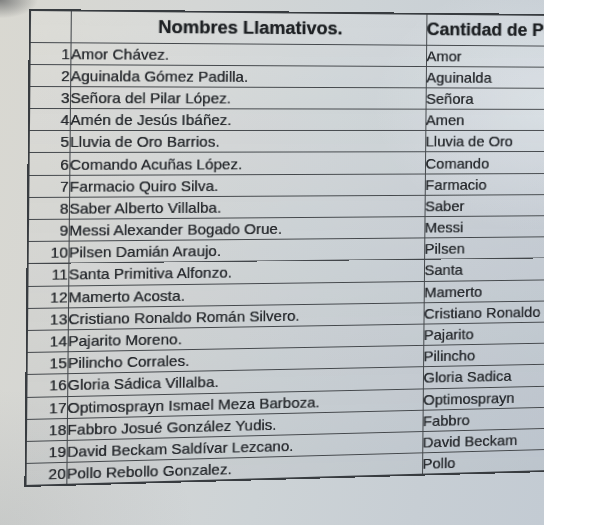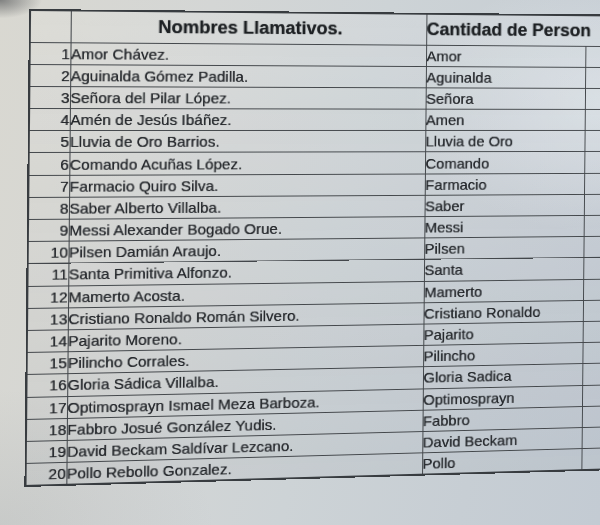--- a/index.html
+++ b/index.html
@@ -1,21 +1,21 @@
 <!DOCTYPE html>
 <html><head>
 <meta charset="utf-8">
 <style>
   html, body {
     margin: 0;
     padding: 0;
   }
   .photo {
     position: relative;
-    width: 600px;
+    width: 544px;
     height: 525px;
     overflow: hidden;
     font-family: "Liberation Sans", sans-serif;
     background:
       radial-gradient(10% 5% at 0% 0%, rgba(55,58,62,0.55), rgba(55,58,62,0) 70%),
       radial-gradient(45% 35% at 100% 20%, rgba(238,243,247,0.45), rgba(238,243,247,0) 70%),
       radial-gradient(55% 40% at 0% 100%, rgba(125,135,145,0.16), rgba(125,135,145,0) 65%),
       linear-gradient(102deg, #d9d8d1 0%, #d4d6d5 30%, #cdd3d6 55%, #c7ced4 80%, #c3cbd3 100%);
   }
   .table-wrap {

